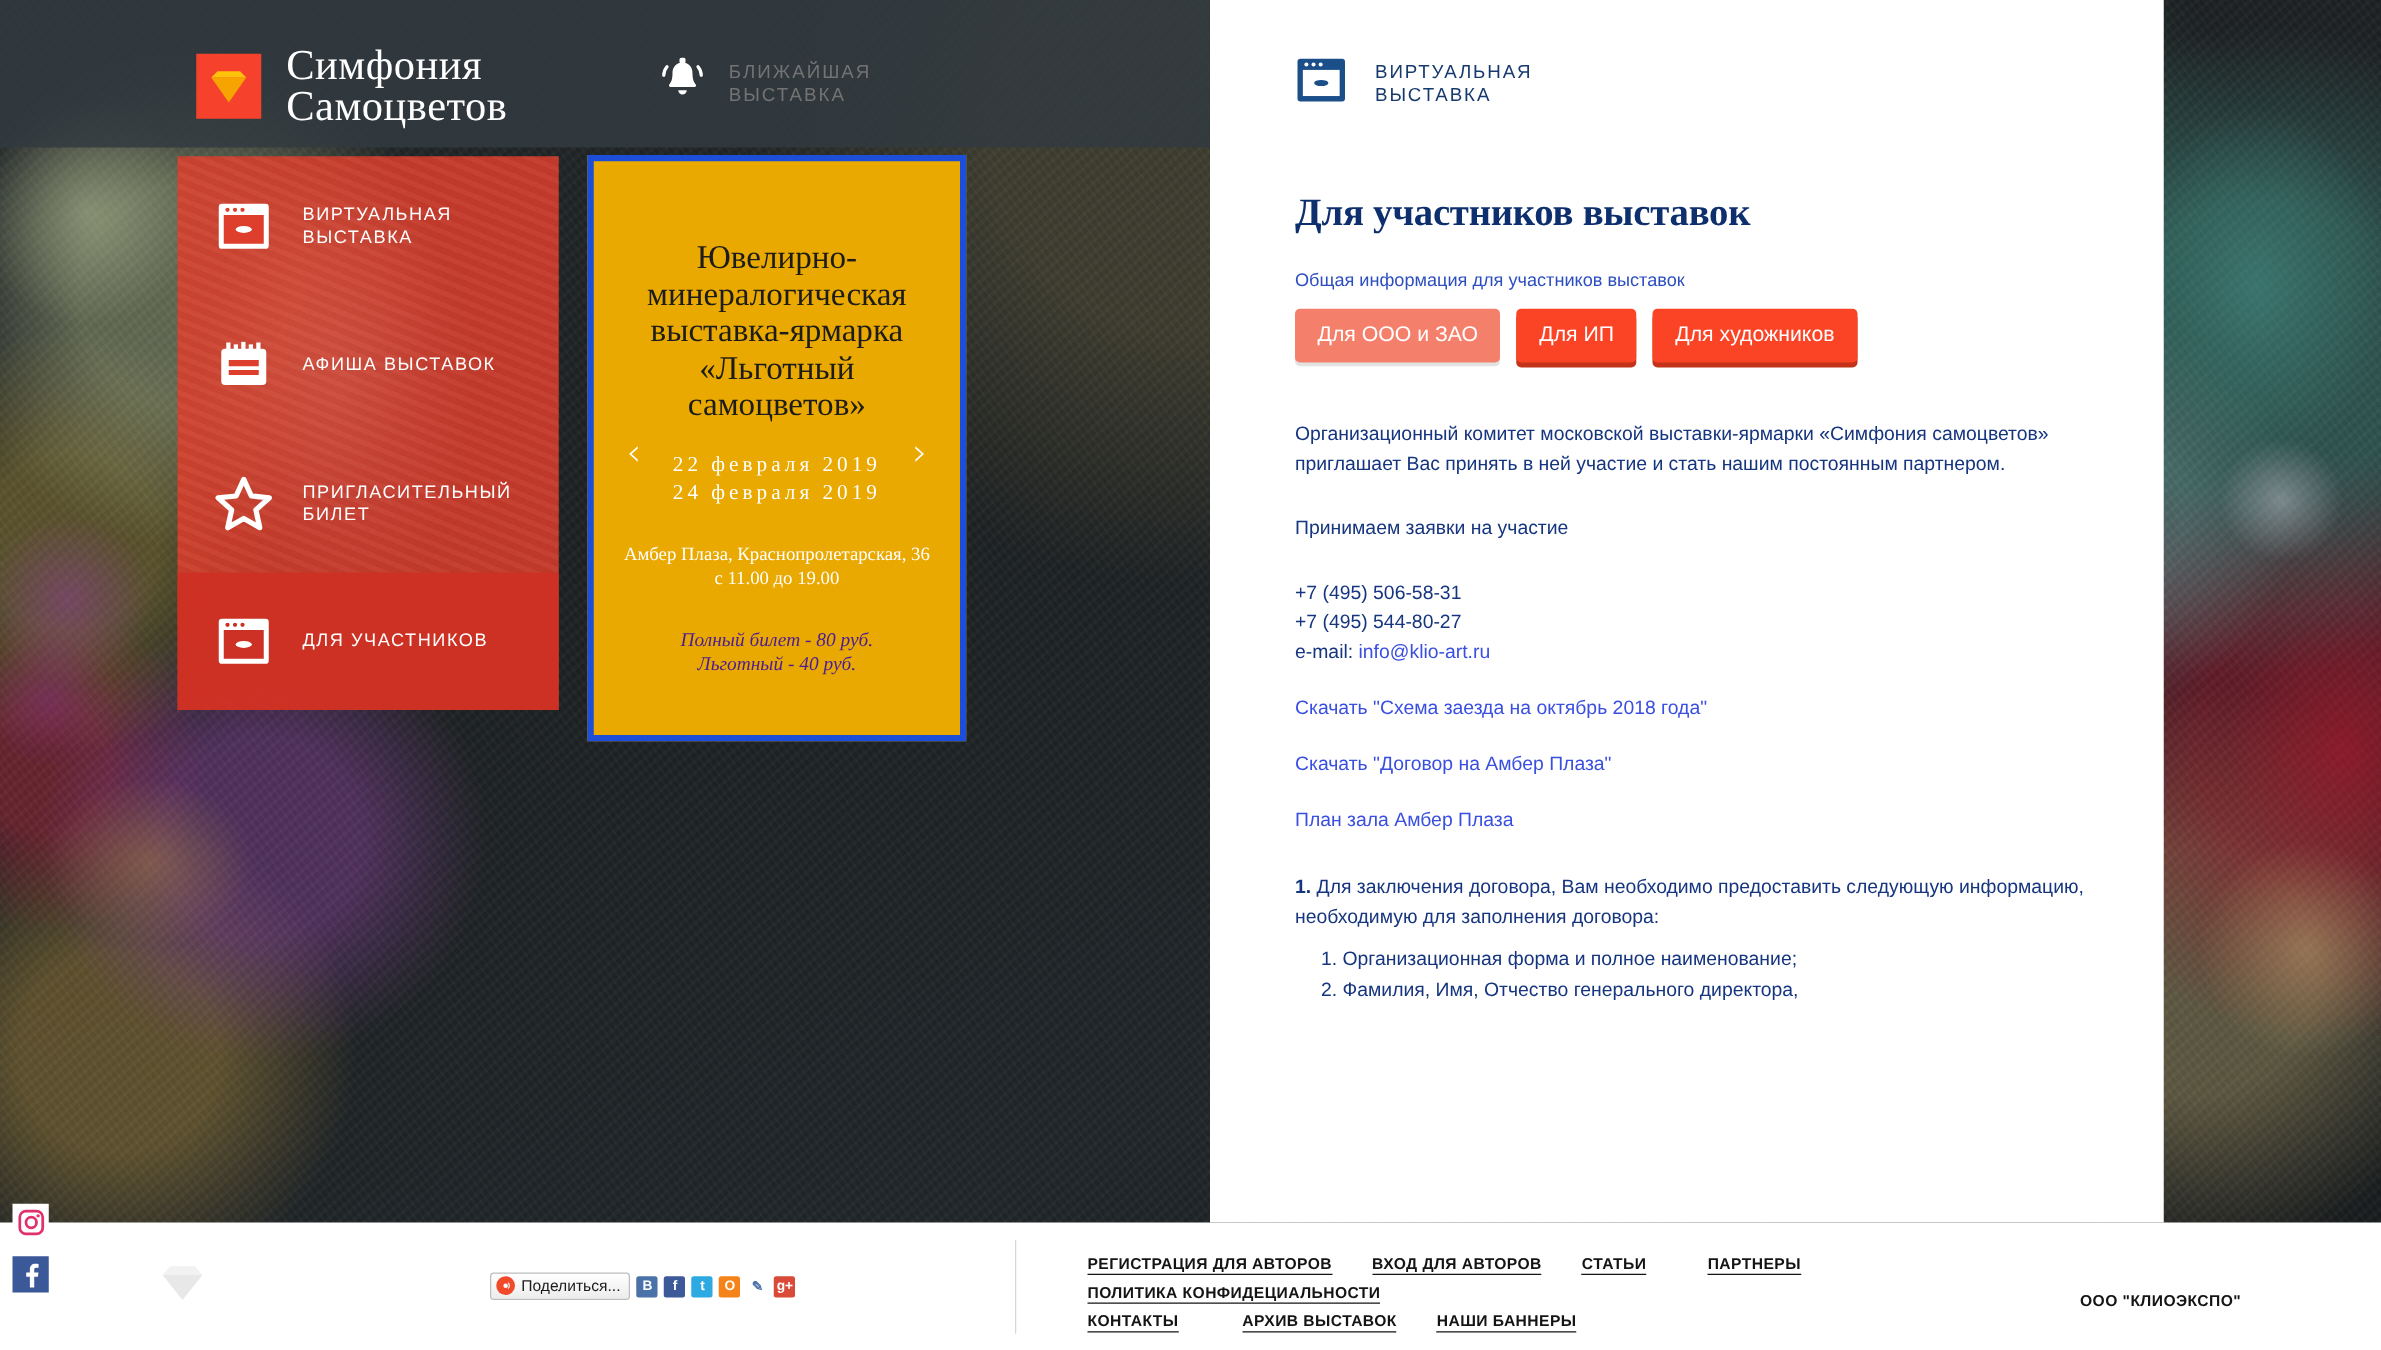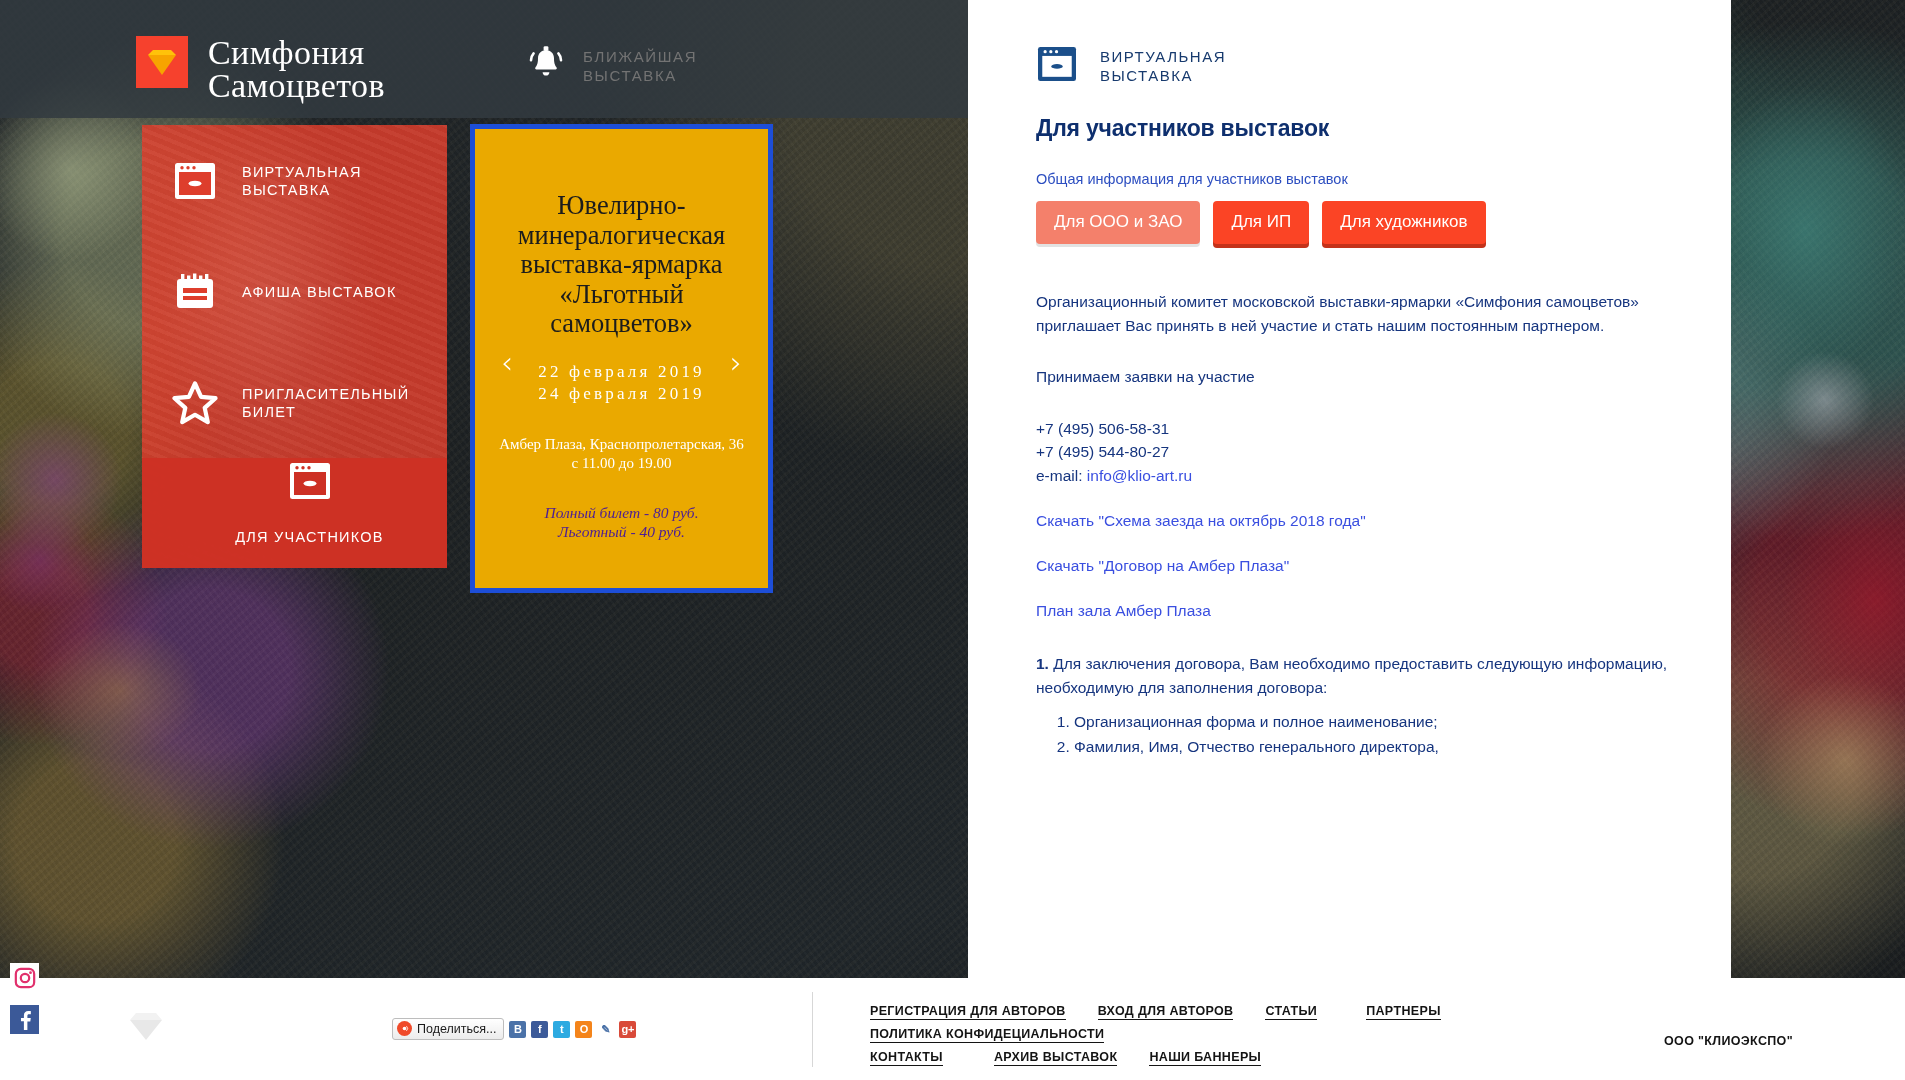--- a/index.html
+++ b/index.html
@@ -49,21 +49,21 @@
       radial-gradient(ellipse 70px 70px at 340px 400px, rgba(200,200,210,0.45), rgba(0,0,0,0) 70%),
       radial-gradient(ellipse 130px 150px at 390px 600px, rgba(170,25,45,0.55), rgba(0,0,0,0) 72%),
       radial-gradient(ellipse 120px 120px at 360px 760px, rgba(200,180,120,0.42), rgba(0,0,0,0) 72%);
   }
 
   
   .topbar {
     position: absolute; left: 0; top: 0; width: 968px; height: 118px;
     background: rgba(50,58,64,0.86);
   }
-  .logo-wrap { position: absolute; left: 136px; top: 36px; display: flex; align-items: flex-start; }
+  .logo-wrap { position: absolute; left: 157px; top: 36px; display: flex; align-items: center; }
   .logo-mark {
     width: 52px; height: 52px; background: #f6412d;
     display: flex; align-items: center; justify-content: center;
   }
   .logo-title {
     margin-left: 20px; color: #ffffff;
     font-family: "Liberation Serif", serif;
     font-size: 34px; line-height: 33px; letter-spacing: 0.4px;
   }
   .logo-title span { display: block; }
@@ -87,21 +87,21 @@
   .sidemenu::before {
     content:""; position:absolute; inset:0;
     background:
       radial-gradient(ellipse 160px 260px at 130px 180px, rgba(255,255,255,0.07), rgba(0,0,0,0) 70%),
       repeating-linear-gradient(22deg, rgba(255,255,255,0.035) 0 4px, rgba(0,0,0,0.02) 4px 9px);
   }
   .menu-item {
     position: relative; display: flex; align-items: center;
     height: 111px; padding-left: 30px; gap: 24px; cursor: pointer;
   }
-  .menu-item.active { background: rgba(205,48,36,0.95); height: 110px; flex-direction: column; }
+  .menu-item.active { background: rgba(205,48,36,0.95); height: 110px; }
   .menu-icon { width: 46px; height: 46px; flex: 0 0 46px; display:flex; align-items:center; justify-content:center; }
   .menu-text {
     color: #ffffff; font-size: 14.5px; letter-spacing: 1.25px;
     line-height: 18px; text-transform: uppercase;
   }
   .menu-text span { display: block; }
 
   
   .promo {
     position: absolute; left: 470px; top: 124px; width: 303px; height: 469px;
@@ -142,22 +142,23 @@
   }
   .panel-head { display: flex; align-items: center; gap: 22px; padding: 45px 0 0 68px; }
   .panel-head-text {
     color: #173a6e; font-size: 15px; letter-spacing: 1.5px;
     line-height: 19px; text-transform: uppercase;
   }
   .panel-head-text span { display:block; }
 
   .panel-body { padding: 0 60px 0 68px; }
   .page-title {
-    margin-top: 28px; color: #0e2f6e; font-size: 23px; font-weight: bold;
+    margin-top: 64px; color: #0e2f6e; font-size: 31px; font-weight: bold;
     letter-spacing: -0.2px;
+    font-family: Liberation Serif, serif;
   }
   .subtitle { margin-top: 29px; color: #2c4ec0; font-size: 14.5px; }
 
   .btn-row { margin-top: 14px; display: flex; gap: 13px; align-items: flex-start; }
   .btn {
     color: #ffffff; font-size: 17px; padding: 11px 18px 12px;
     border-radius: 4px; cursor: pointer; white-space: nowrap;
     border: none; font-family: "Liberation Sans", sans-serif;
   }
   .btn.muted { background: #f4806b; box-shadow: 0 3px 0 #e2e2e2; }

